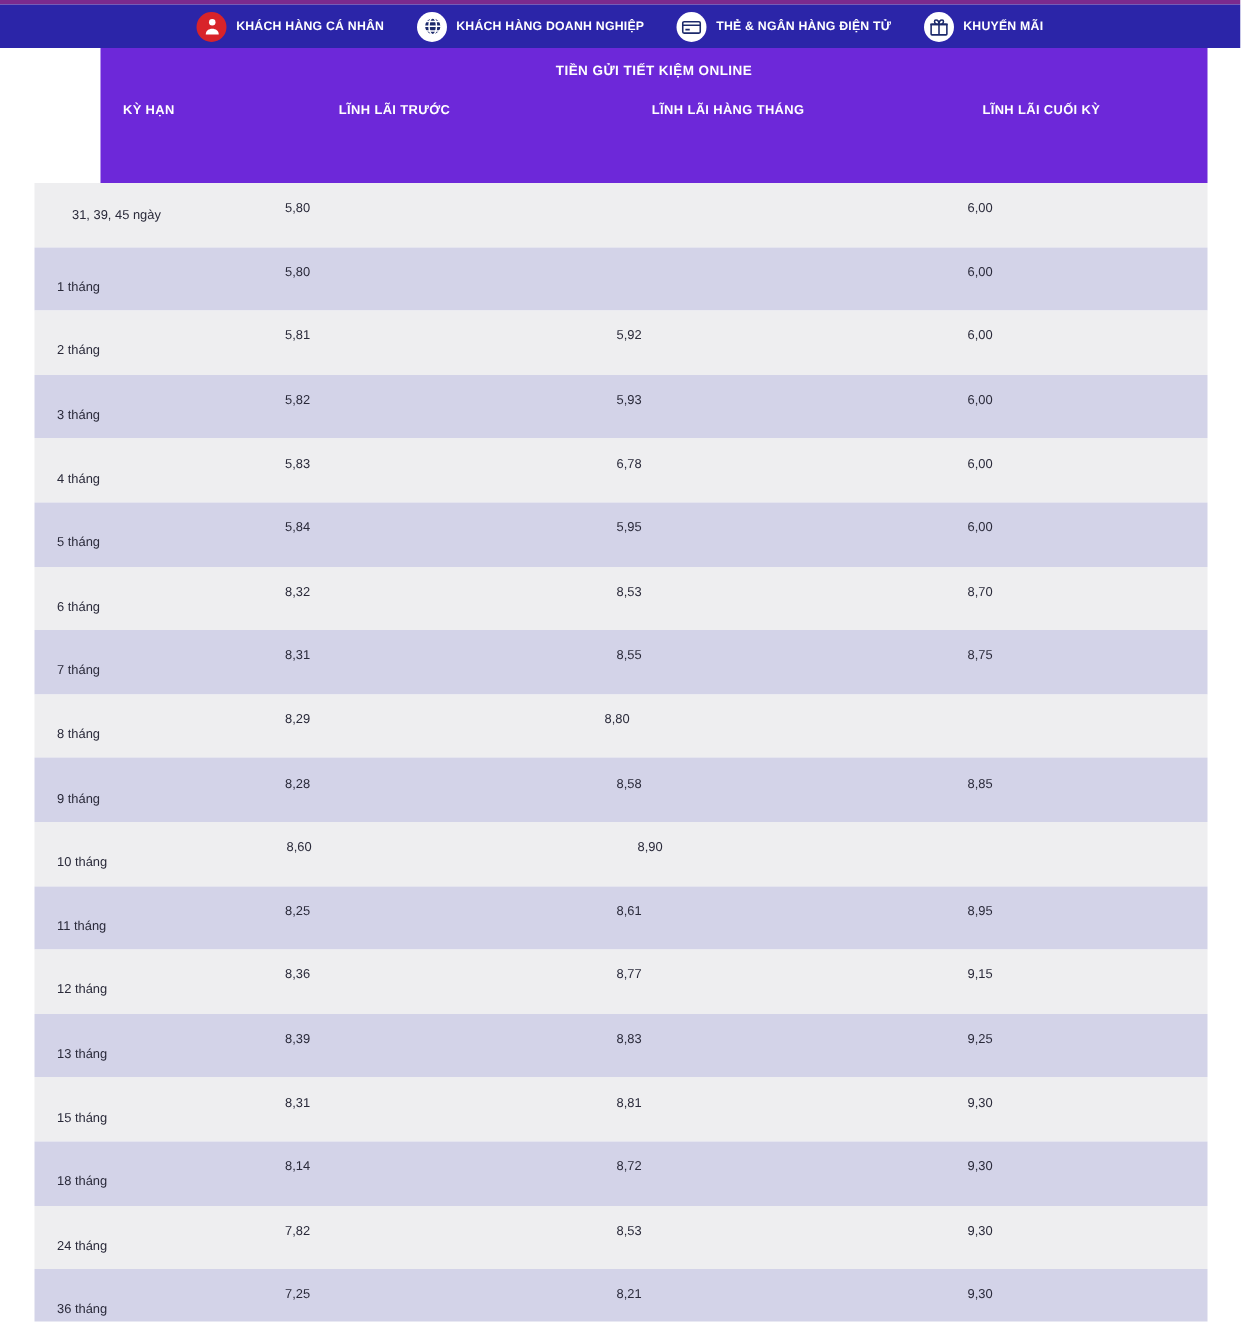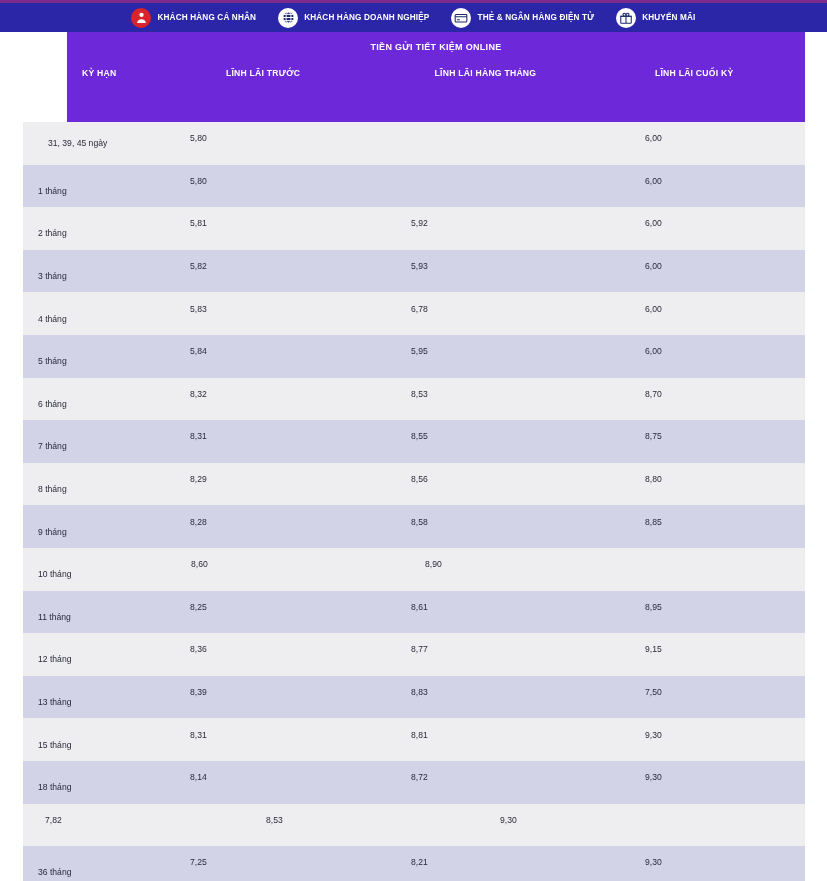--- a/index.html
+++ b/index.html
@@ -261,21 +261,20 @@
         </div>
         <div class="row even">
           <div class="cell term col-0">7 tháng</div>
           <div class="cell val col-1">8,31</div>
           <div class="cell val col-2">8,55</div>
           <div class="cell val col-3">8,75</div>
         </div>
         <div class="row odd">
           <div class="cell term col-0">8 tháng</div>
           <div class="cell val col-1">8,29</div>
-          <div class="cell val col-2">8,56</div>
           <div class="cell val col-3">8,80</div>
         </div>
         <div class="row even">
           <div class="cell term col-0">9 tháng</div>
           <div class="cell val col-1">8,28</div>
           <div class="cell val col-2">8,58</div>
           <div class="cell val col-3">8,85</div>
         </div>
         <div class="row odd">
           <div class="cell term col-0">10 tháng</div>
@@ -291,35 +290,36 @@
         <div class="row odd">
           <div class="cell term col-0">12 tháng</div>
           <div class="cell val col-1">8,36</div>
           <div class="cell val col-2">8,77</div>
           <div class="cell val col-3">9,15</div>
         </div>
         <div class="row even">
           <div class="cell term col-0">13 tháng</div>
           <div class="cell val col-1">8,39</div>
           <div class="cell val col-2">8,83</div>
-          <div class="cell val col-3">7,50</div>
+          <div class="cell val col-3">9,25</div>
         </div>
         <div class="row odd">
           <div class="cell term col-0">15 tháng</div>
           <div class="cell val col-1">8,31</div>
           <div class="cell val col-2">8,81</div>
           <div class="cell val col-3">9,30</div>
         </div>
         <div class="row even">
           <div class="cell term col-0">18 tháng</div>
           <div class="cell val col-1">8,14</div>
           <div class="cell val col-2">8,72</div>
           <div class="cell val col-3">9,30</div>
         </div>
         <div class="row odd">
+          <div class="cell term col-0">24 tháng</div>
           <div class="cell val col-1">7,82</div>
           <div class="cell val col-2">8,53</div>
           <div class="cell val col-3">9,30</div>
         </div>
         <div class="row even">
           <div class="cell term col-0">36 tháng</div>
           <div class="cell val col-1">7,25</div>
           <div class="cell val col-2">8,21</div>
           <div class="cell val col-3">9,30</div>
         </div>

